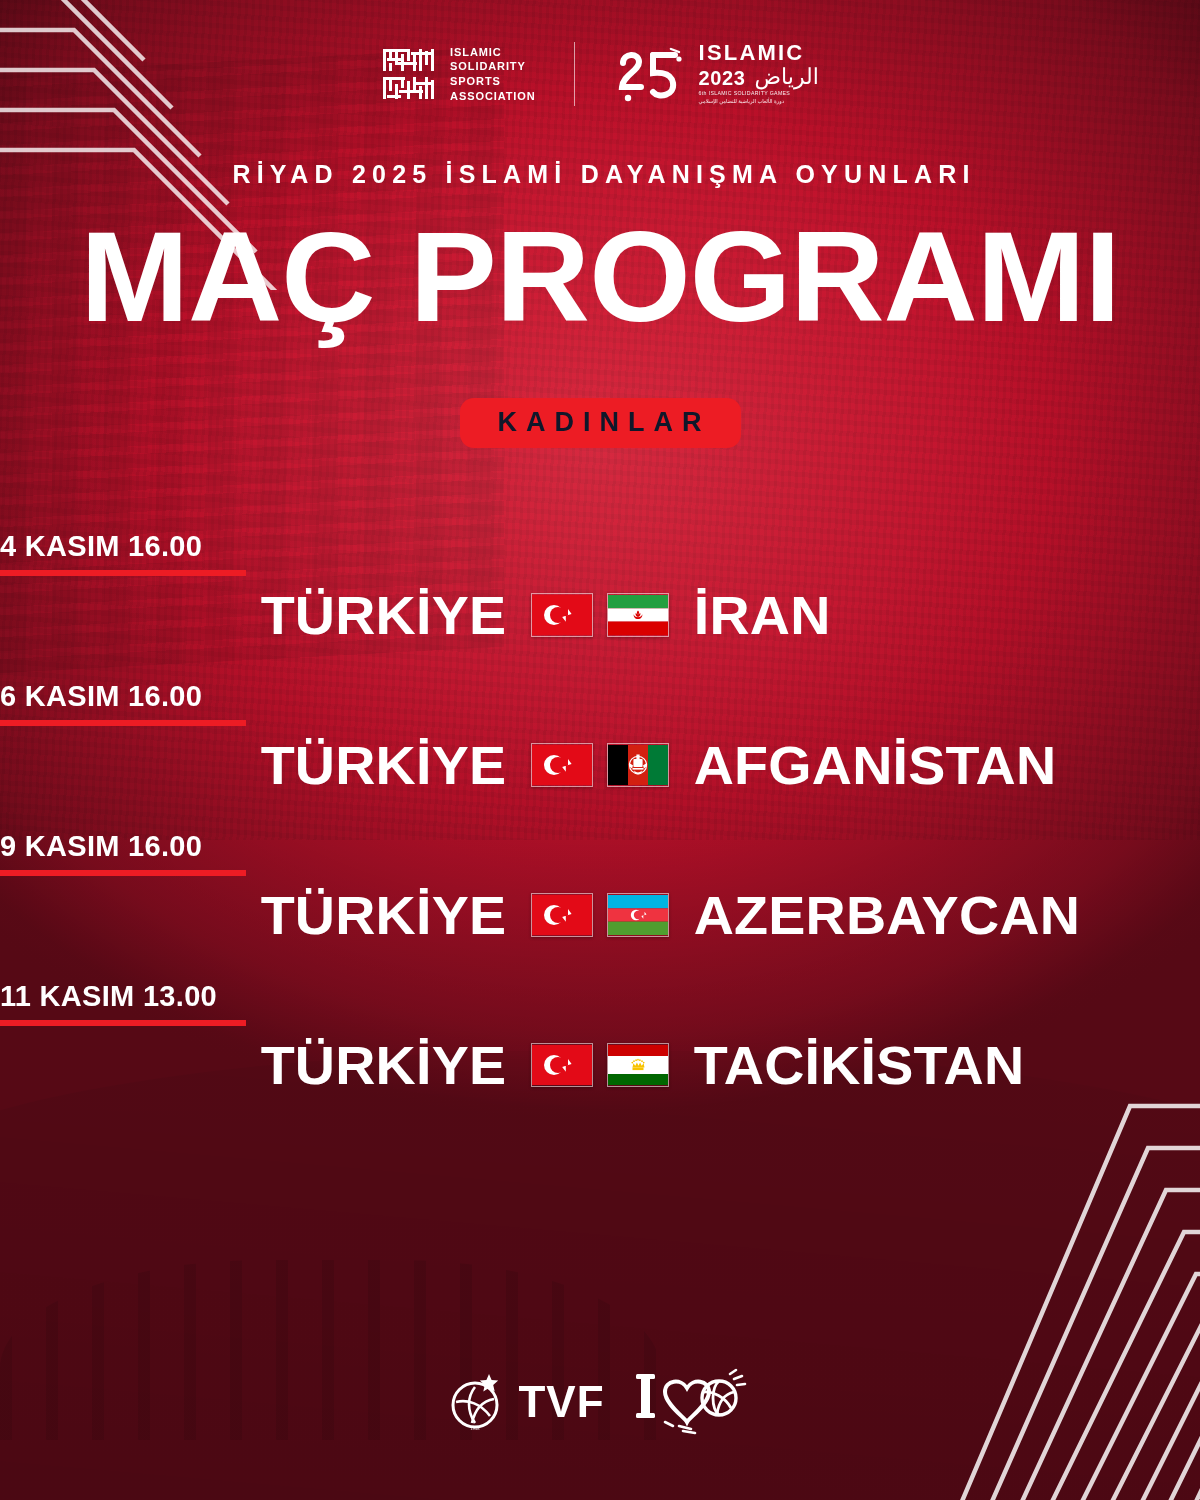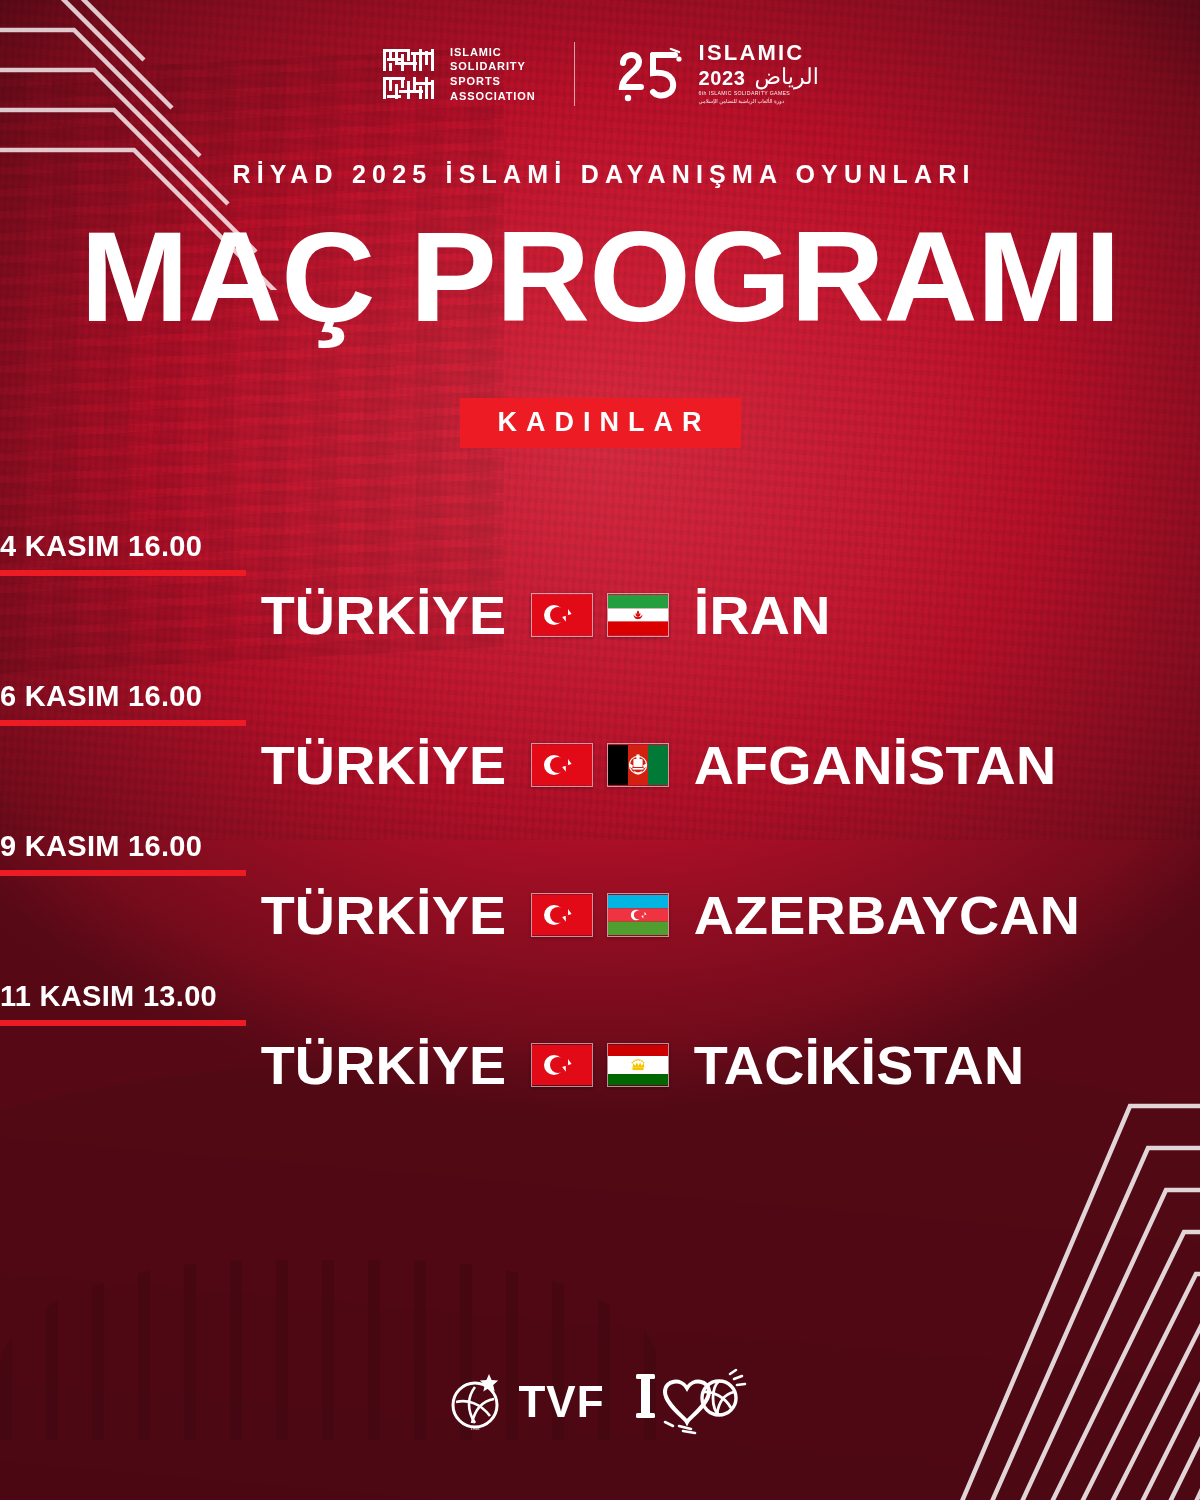--- a/index.html
+++ b/index.html
@@ -99,23 +99,24 @@
     font-size:128px; font-weight:bold;
     letter-spacing:-1px;
     line-height:1.02;
     transform:scaleX(1.02);
   }
   .badge-wrap{
     position:absolute; left:0; right:0; top:398px;
     display:flex; justify-content:center;
   }
   .badge{
-    background:#ED1C24; color:#ffffff;
+    background:#ED1C24; color:#0f172a;
     font-size:27px; font-weight:bold; letter-spacing:9px;
     padding:9px 30px 10px 38px;
+    border-radius:14px;
   }
 
   
   .matches{
     position:absolute; left:0; right:0; top:530px;
     display:flex; flex-direction:column; gap:34px;
   }
   .match{ display:flex; flex-direction:column; align-items:flex-start; }
   .date{
     color:#fff; font-size:29px; font-weight:bold; letter-spacing:.3px;

